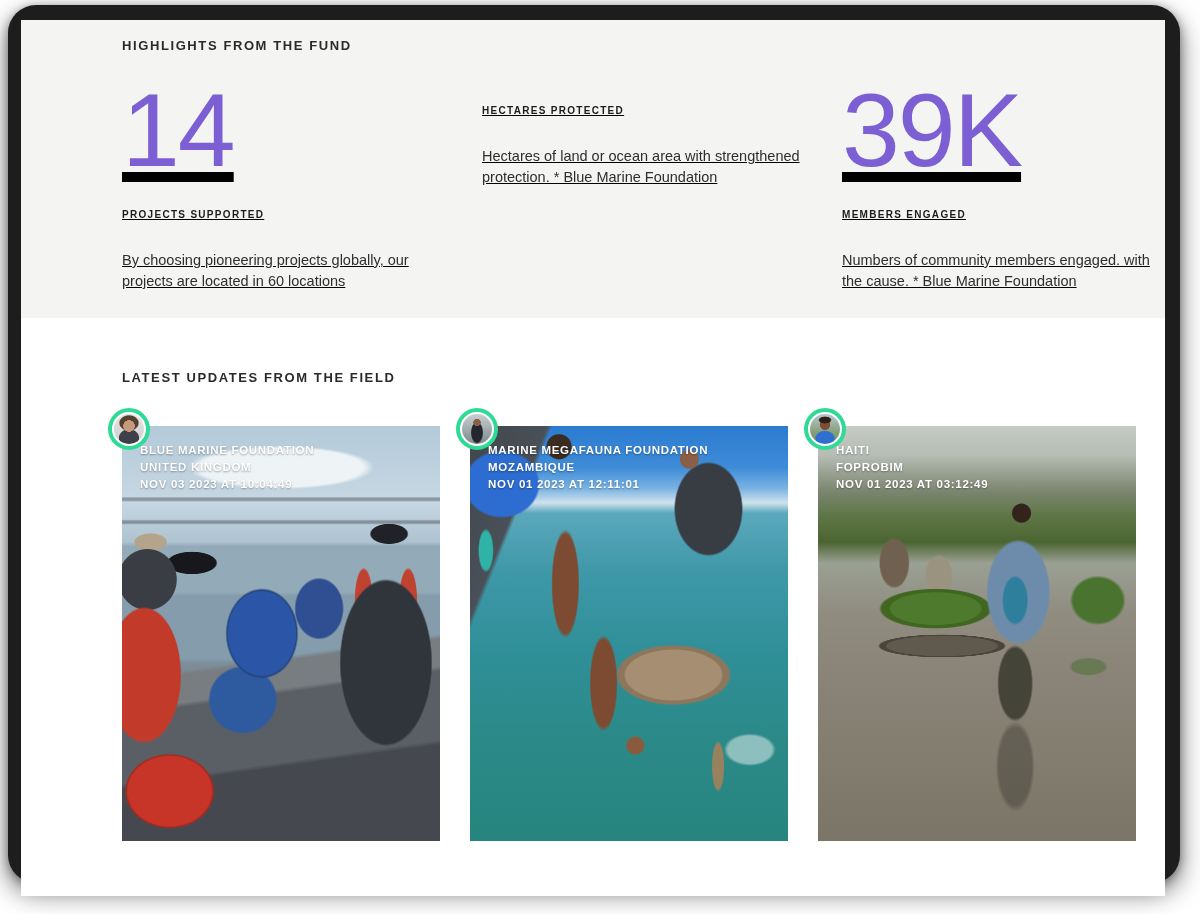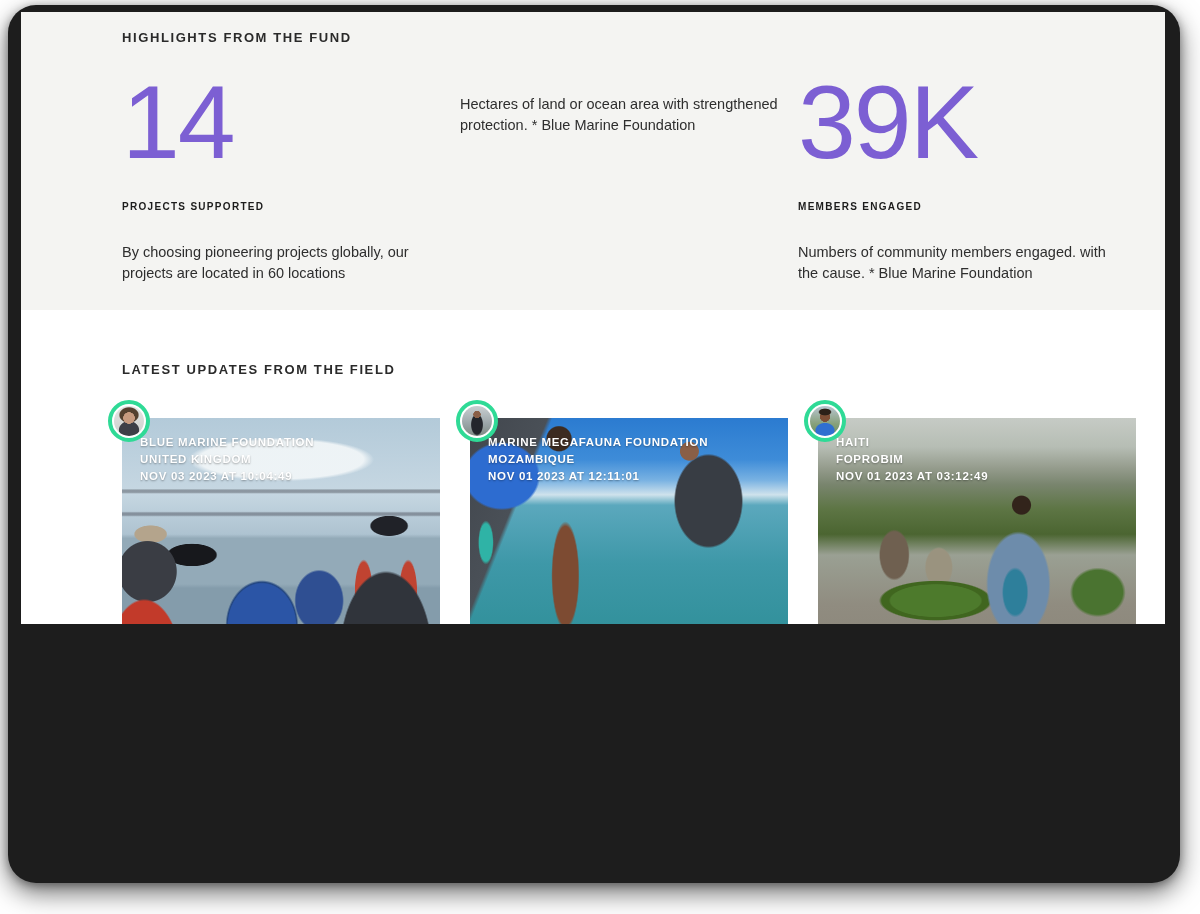--- a/index.html
+++ b/index.html
@@ -8,33 +8,33 @@
     width: 1200px; height: 914px; position: relative; overflow: hidden;
     background: #ffffff;
     font-family: "Liberation Sans", sans-serif;
   }
   .window-frame {
     position: absolute; left: 8px; top: 5px; width: 1172px; height: 878px;
     background: #1d1d1d; border-radius: 28px;
     box-shadow: 0 10px 26px rgba(0,0,0,0.55), 0 2px 10px rgba(0,0,0,0.35);
   }
   .page {
-    position: absolute; left: 21px; top: 12px; width: 1144px; height: 612px;
+    position: absolute; left: 21px; top: 20px; width: 1144px; height: 876px;
     background: #fde047; overflow: hidden;
   }
   .section-label {
     font-size: 13px; font-weight: 600; letter-spacing: 1.6px;
     color: #2a2a2a; line-height: 16px;
   }
   
   .highlights {
     position: absolute; left: 0; top: 0; width: 100%; height: 298px;
     background: #f4f4f2; padding: 18px 0 0 101px;
   }
-  .stats-row { display: flex; gap: 20px; margin-top: 24px; }
+  .stats-row { display: flex; gap: 42px; margin-top: 24px; text-decoration: underline; }
   .stat { width: 318px; }
   .stat-value {
     font-size: 104px; line-height: 1; font-weight: 400;
     color: #7c5fd3; letter-spacing: -2px;
   }
   .stat-label {
     margin-top: 22px; font-size: 10px; font-weight: 700;
     letter-spacing: 1.3px; color: #1c1c1c; line-height: 22px;
   }
   .stat-desc {
@@ -146,20 +146,21 @@
   <section class="highlights">
     <div class="section-label">HIGHLIGHTS FROM THE FUND</div>
 
     <div class="stats-row">
       <div class="stat">
         <div class="stat-value">14</div>
         <div class="stat-label">PROJECTS SUPPORTED</div>
         <div class="stat-desc">By choosing pioneering projects globally, our projects are located in 60 locations</div>
       </div>
       <div class="stat">
+        <div class="stat-label">HECTARES PROTECTED</div>
         <div class="stat-desc">Hectares of land or ocean area with strengthened protection. * Blue Marine Foundation</div>
       </div>
       <div class="stat">
         <div class="stat-value">39K</div>
         <div class="stat-label">MEMBERS ENGAGED</div>
         <div class="stat-desc">Numbers of community members engaged. with the cause. * Blue Marine Foundation</div>
       </div>
     </div>
   </section>
 

